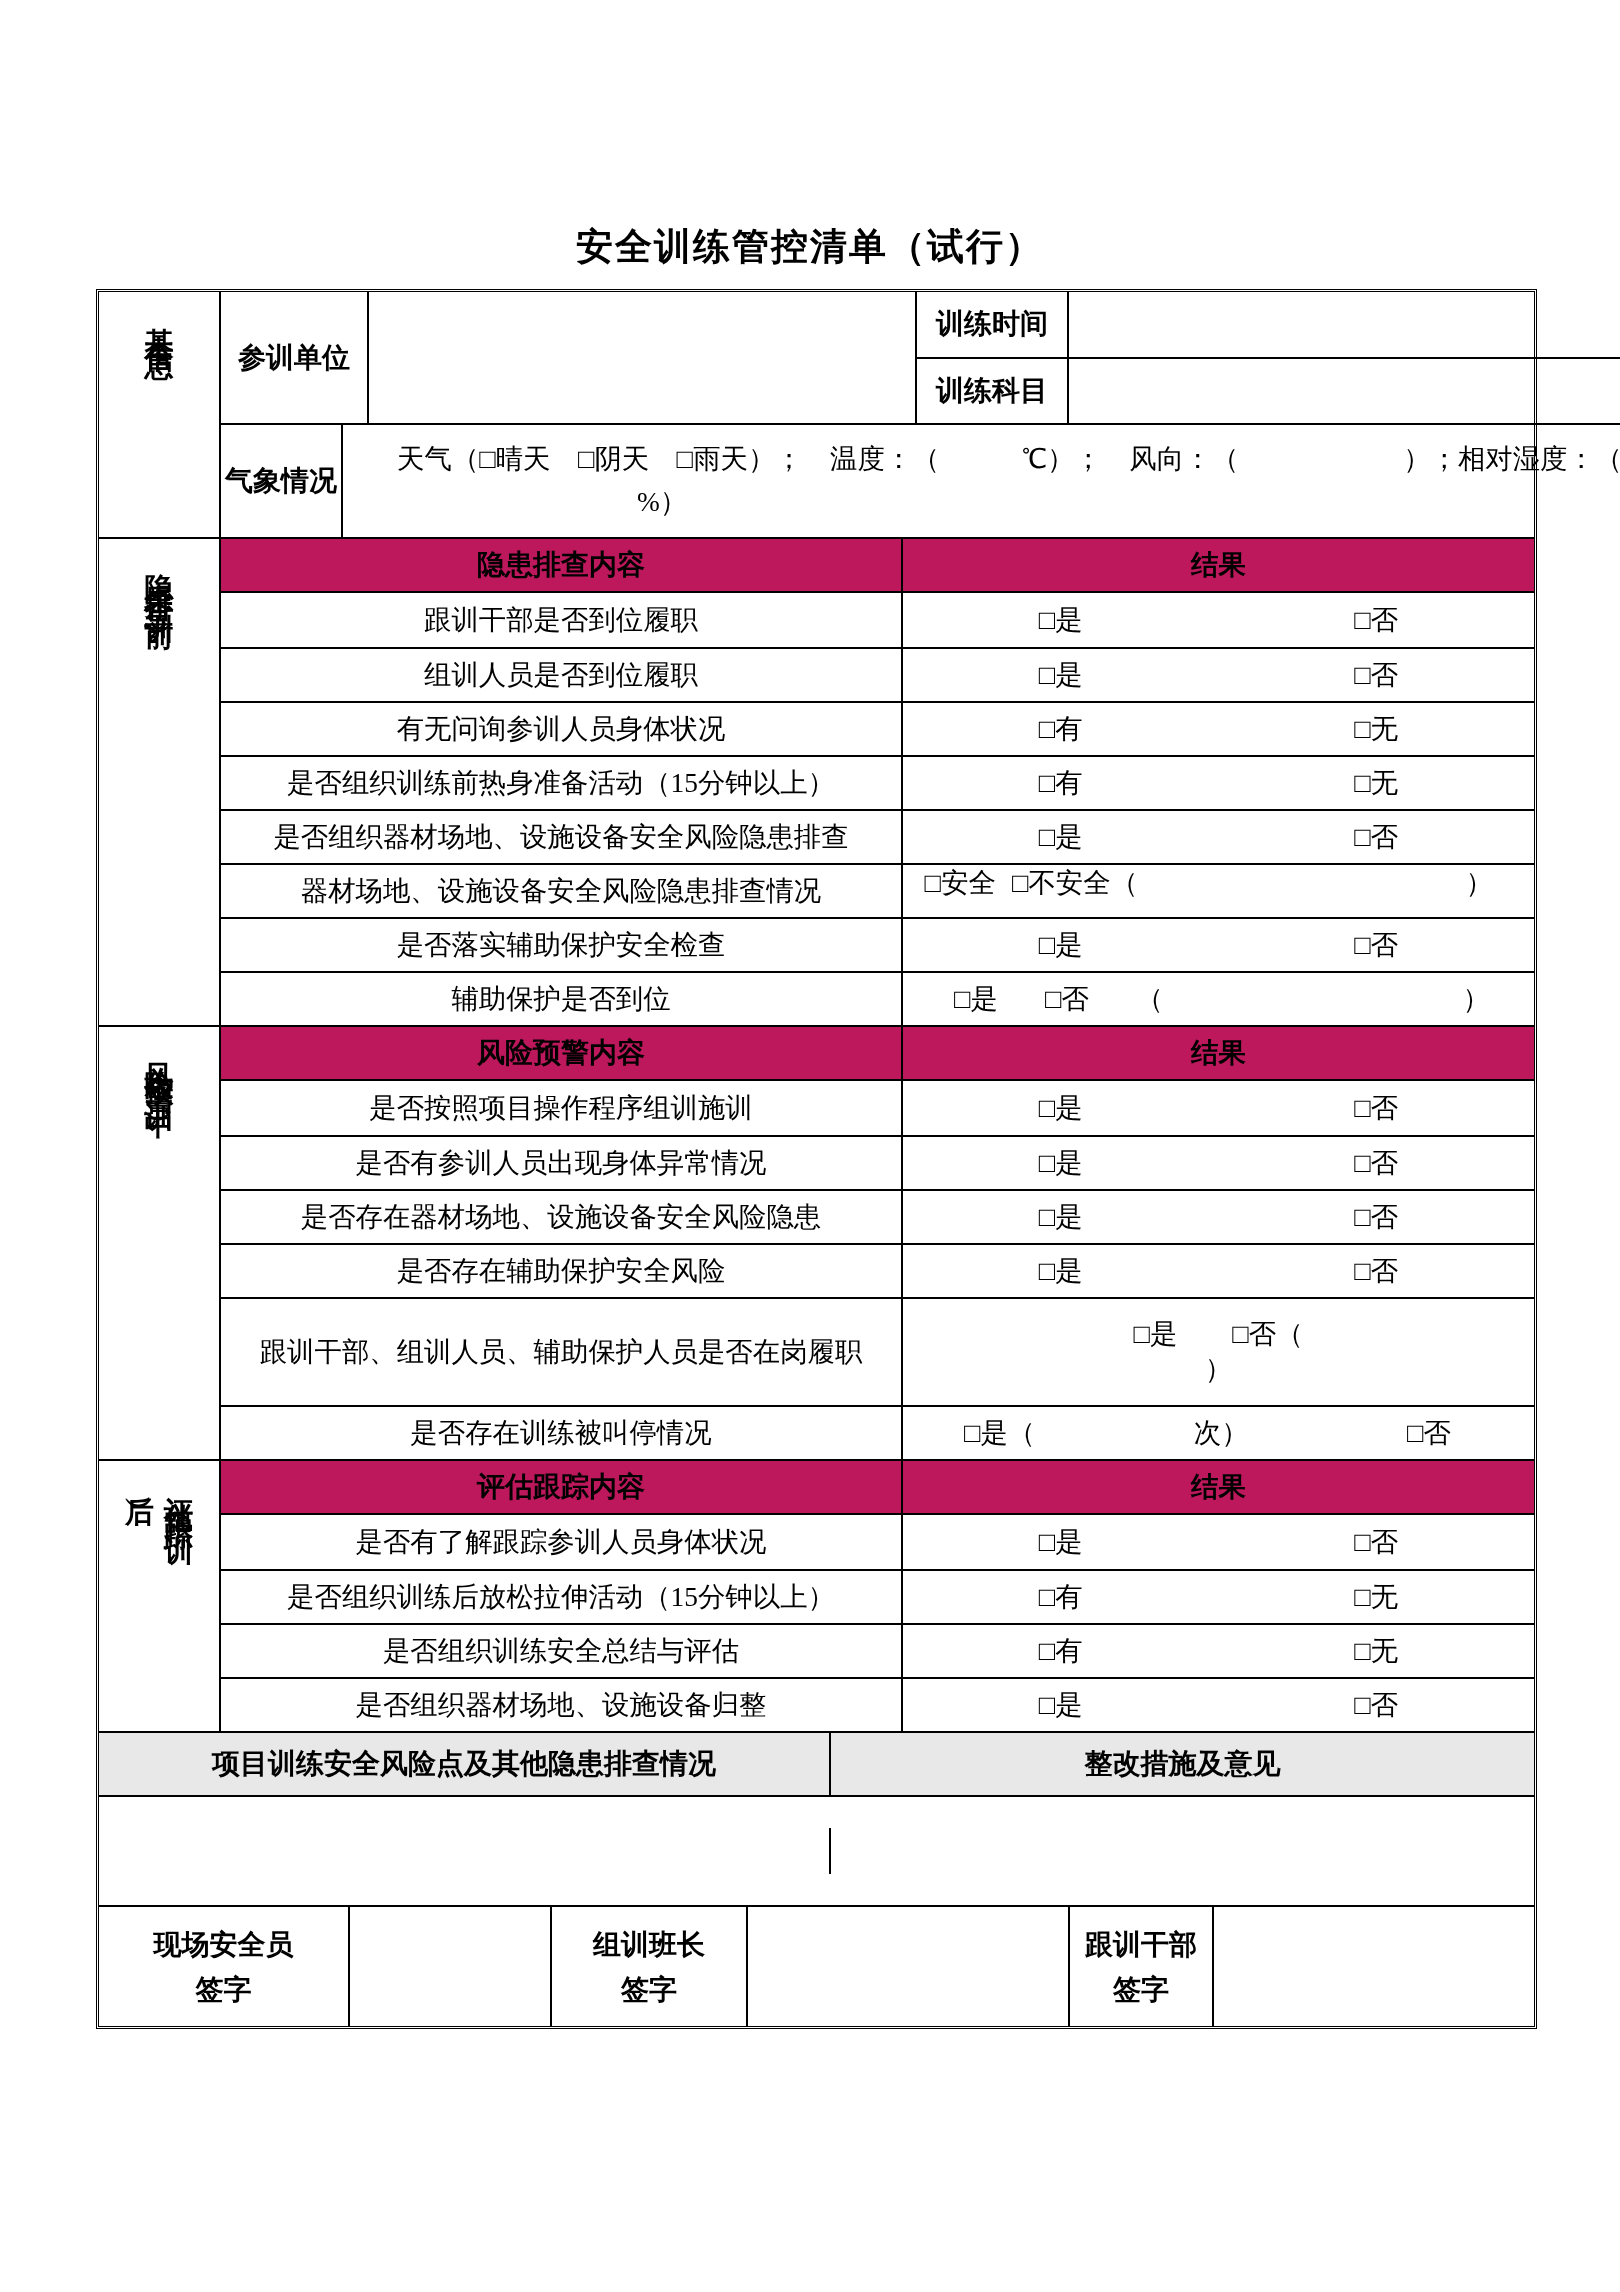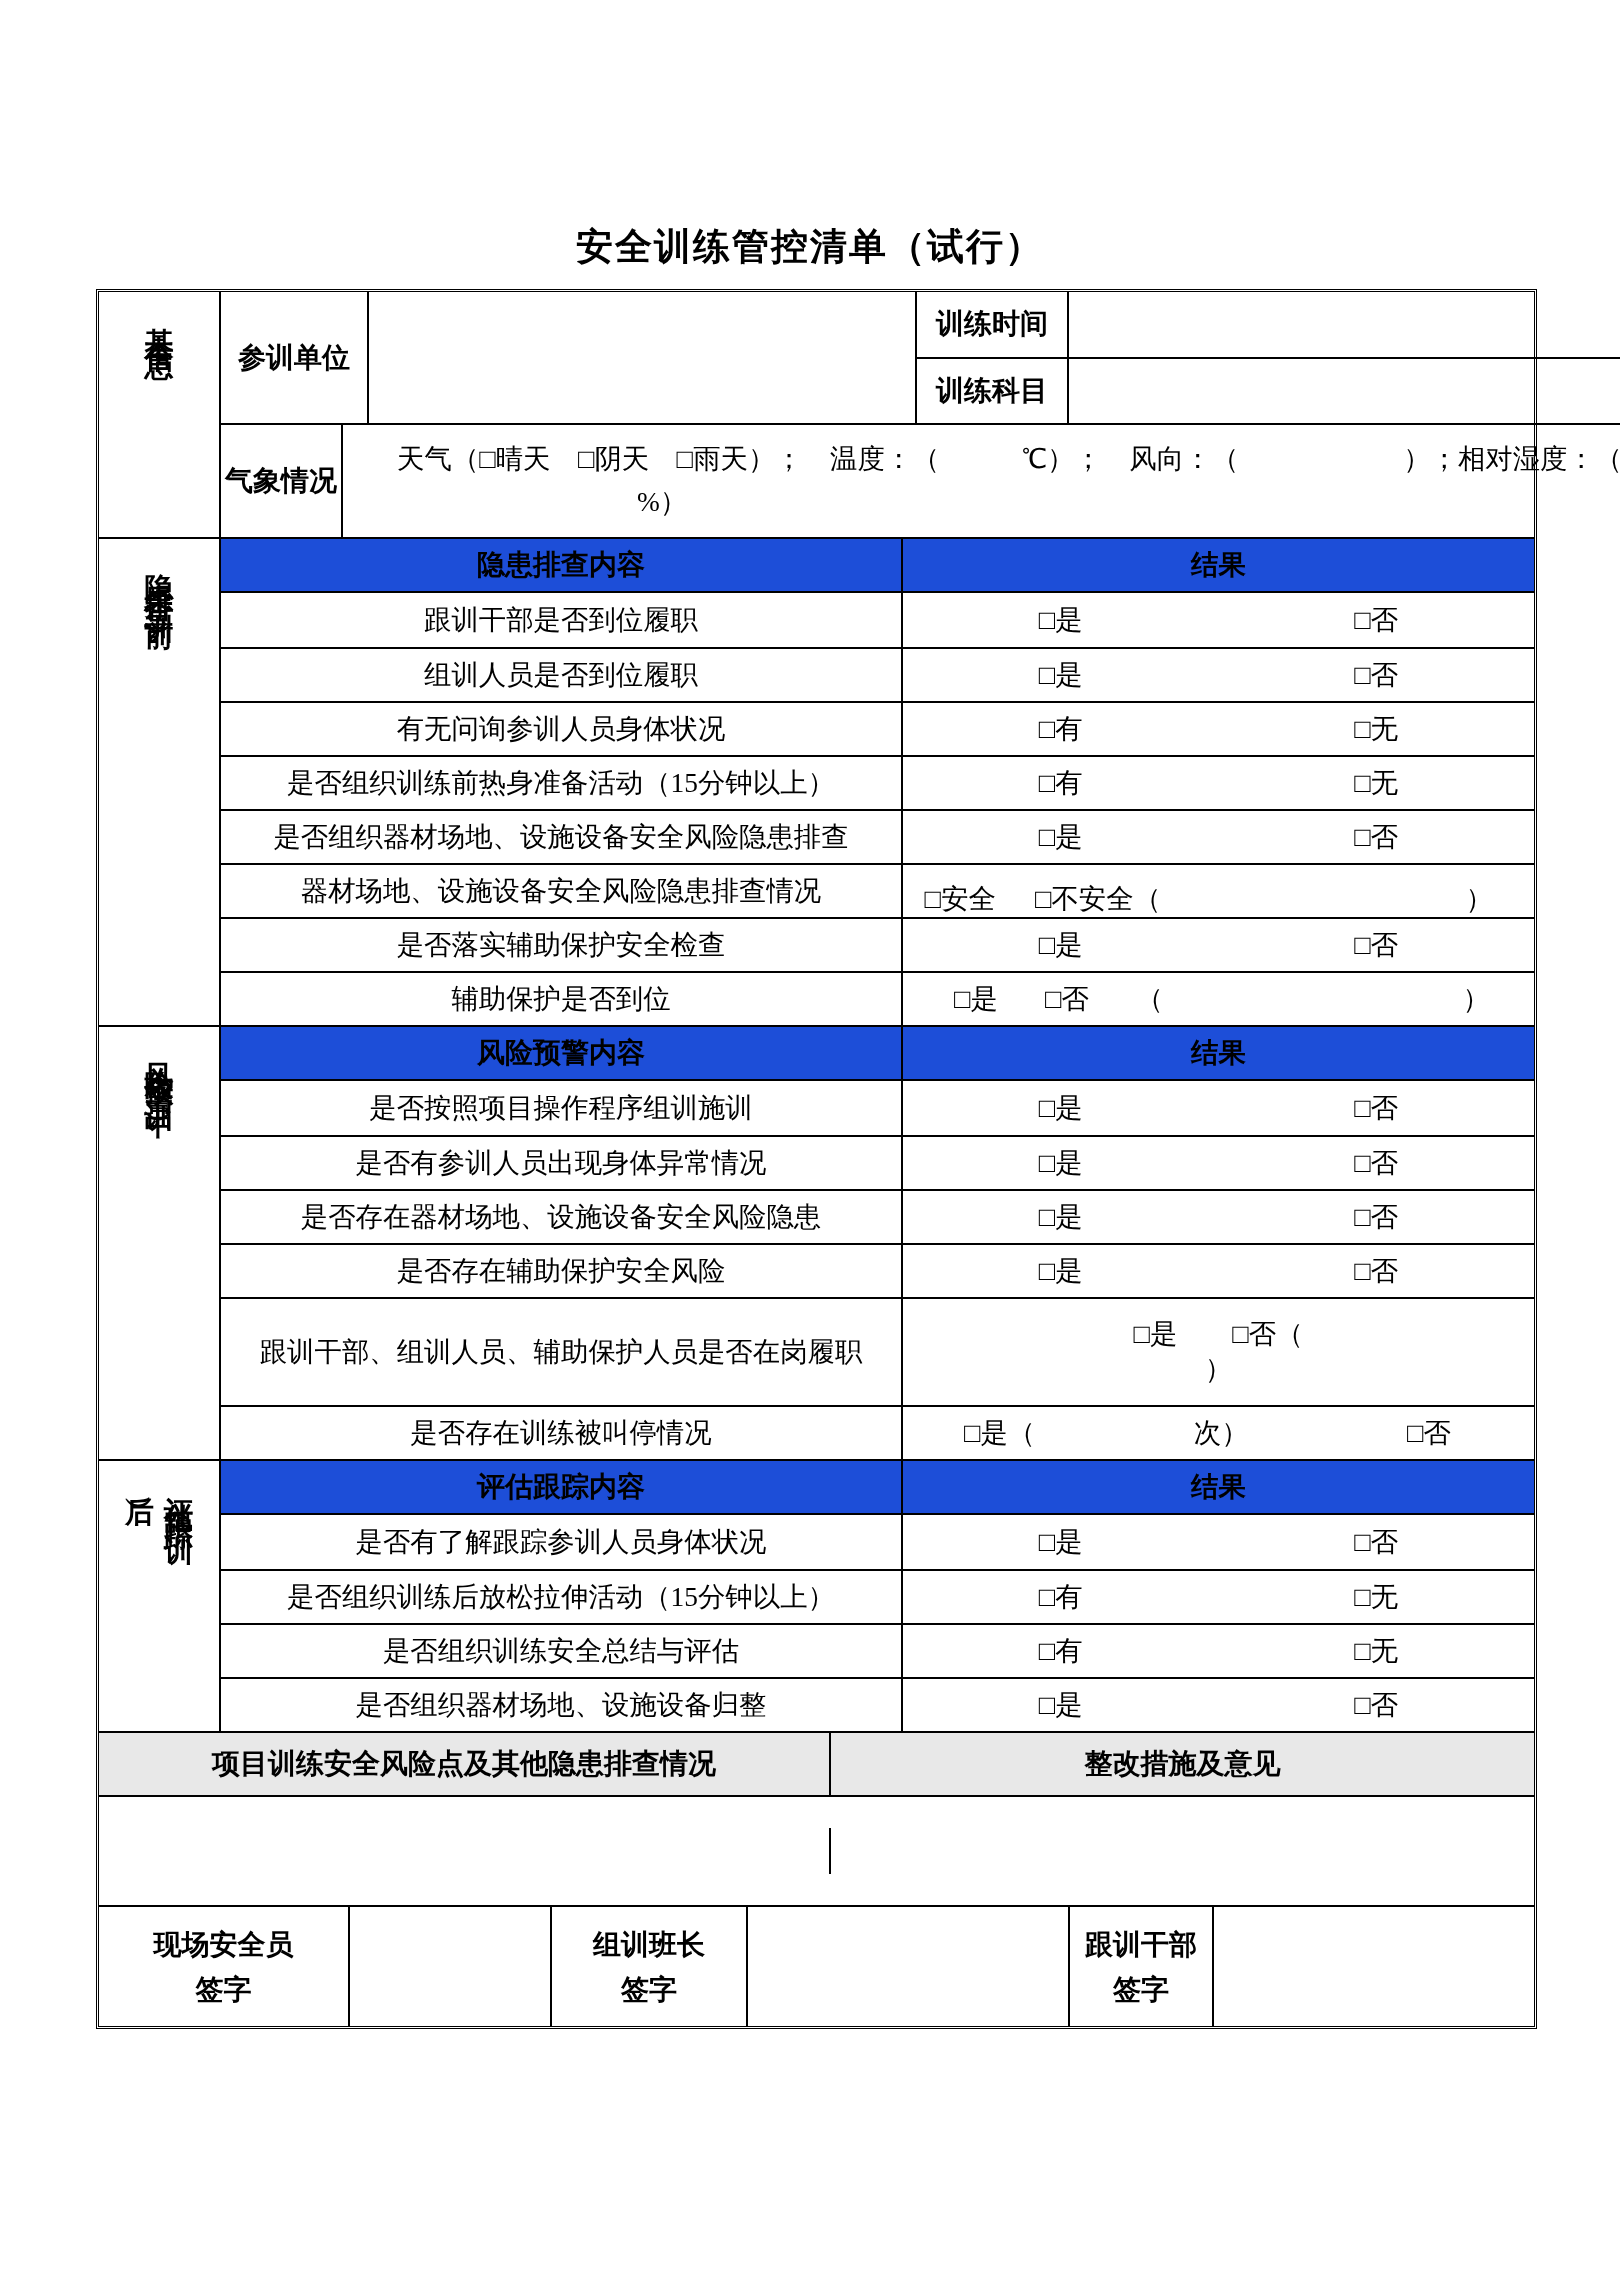--- a/index.html
+++ b/index.html
@@ -53,32 +53,32 @@
     flex:1; display:flex; flex-direction:column; justify-content:center;
     font-size:27.4px; line-height:43px;
   }
   .wline { padding-left:54px; white-space:pre; }
   .wline.wline2 { padding-left:294px; }
 
   
   .section { display:flex; border-top:2.9px solid #000; }
   .sec-body { flex:1; display:flex; flex-direction:column; }
   .srow { display:flex; height:54px; }
-  .header-row { background:#1d4ed8; border-bottom:2.9px solid #000; }
+  .header-row { background:#be185d; border-bottom:2.9px solid #000; }
   .trow + .trow { border-top:2px solid #000; }
   .trow.tall { height:108px; }
   .c-content {
     width:682px; border-right:2px solid #000; flex:0 0 auto;
     display:flex; align-items:center; justify-content:center;
     font-size:27.4px; text-align:center;
   }
   .hcell { font-family:"Liberation Sans", sans-serif; font-weight:600; font-size:28px; }
   .c-result { flex:1; font-size:27.4px; }
   .res-two { display:flex; align-items:center; justify-content:space-around; }
-  .res-safe { display:flex; align-items:flex-end; gap:39px; padding:0 41px 0 21.6px; }
+  .res-safe { display:flex; align-items:flex-start; gap:16px; padding:0 41px 0 21.6px; }
   .res-safe .seg-last { margin-left:auto; }
   .res-aux { display:flex; align-items:center; gap:47px; padding:0 44px 0 51px; }
   .res-aux .seg-last { margin-left:auto; }
   .res-times { display:flex; align-items:center; justify-content:space-between; padding:0 83px 0 61px; }
   .res-wrap {
     display:flex; flex-direction:column; align-items:center; justify-content:center;
     gap:2px; line-height:33px;
   }
   .res-wrap .res-line { white-space:pre; }
 

